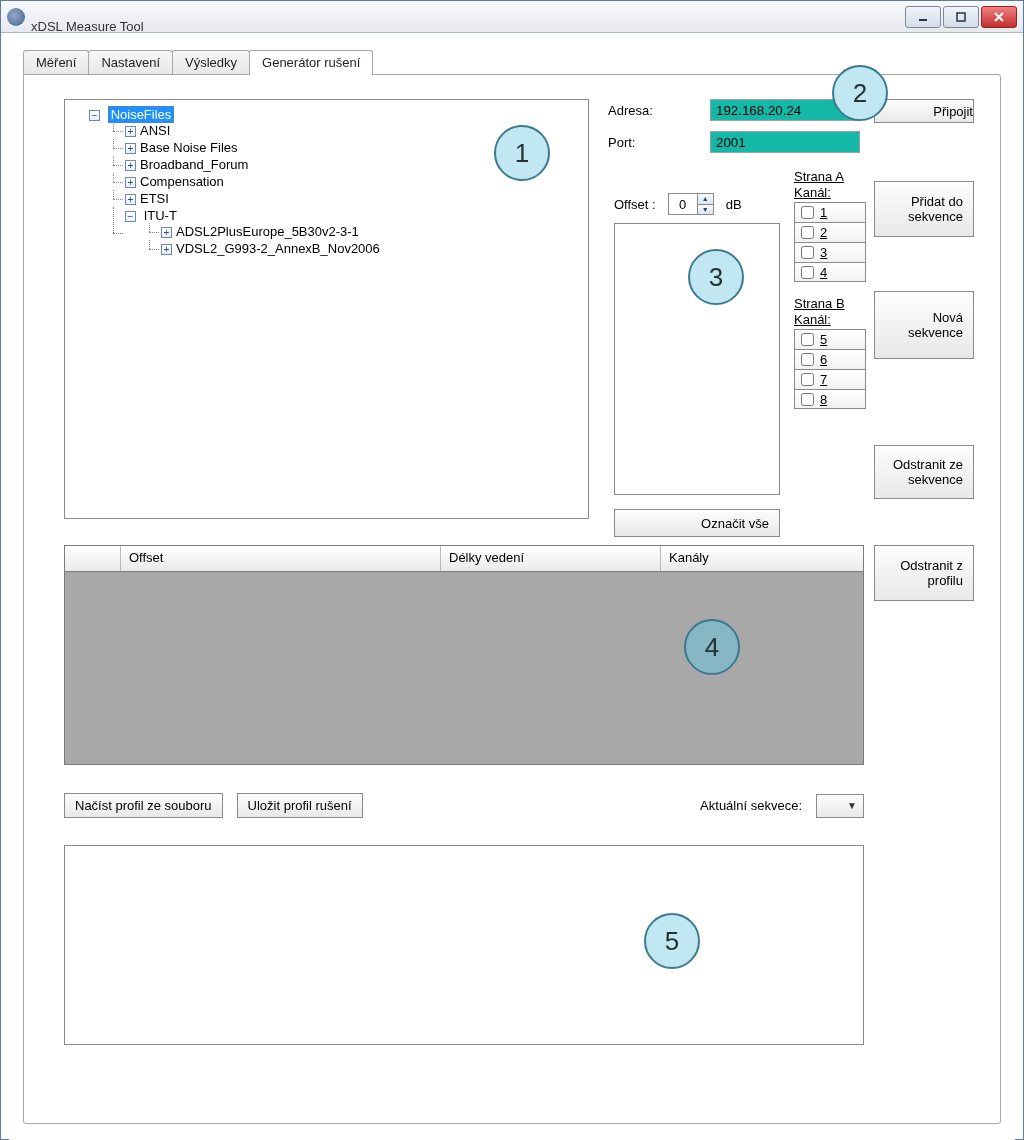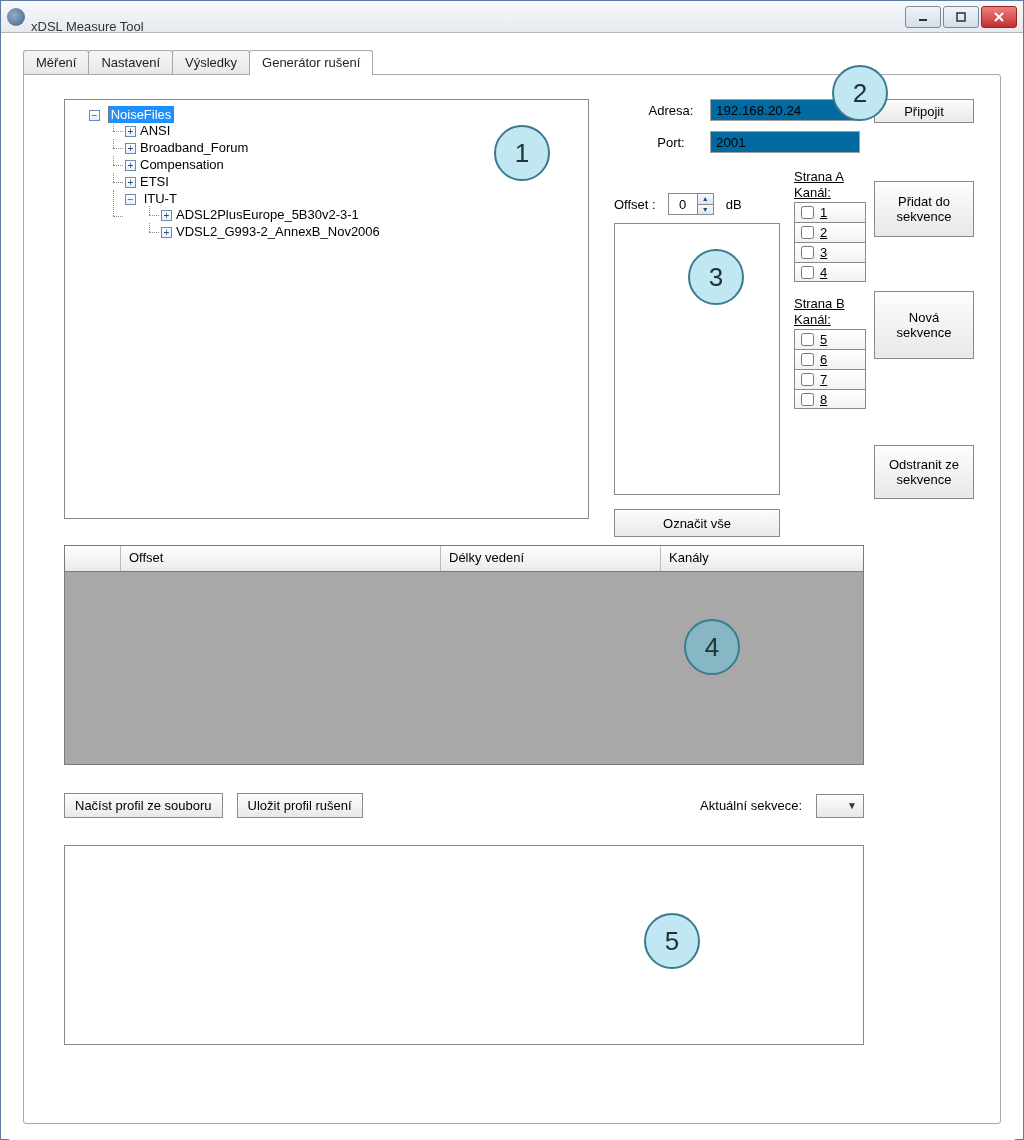--- a/index.html
+++ b/index.html
@@ -123,35 +123,36 @@
   .node-label {}
   .node-label.selected {
     background: #1e90ff;
     color: #fff;
     border: 1px dotted #777;
     padding: 0 2px;
   }
   .conn-row { position: absolute; display: flex; align-items: center; gap: 8px; }
   .conn-row.addr { right: 140px; top: 24px; }
   .conn-row.port { right: 140px; top: 56px; }
-  .conn-row .lbl { width: 62px; text-align: center; }
+  .conn-row .lbl { width: 62px; text-align: left; }
   .conn-row input {
     width: 150px; height: 22px;
     border: 1px solid #a0a0a0;
-    background: #0369a1;
+    background: #14b8a6;
     padding: 0 5px;
     font-family: inherit;
+    margin-left: 32px;
   }
   .btn {
     border: 1px solid #8a8a8a;
     background: linear-gradient(#fdfdfd, #e8e8e8);
     padding: 4px 10px;
     font-family: inherit;
     font-size: 13px;
-    text-align: center;
+    text-align: right;
     cursor: default;
   }
   .btn.side { width: 100px; min-height: 40px; display: flex; align-items: center; justify-content: center; }
   .btn.connect { position: absolute; right: 26px; top: 24px; width: 100px; height: 24px; padding: 0; }
   .btn-add { position: absolute; right: 26px; top: 106px; height: 56px; }
   .btn-new { position: absolute; right: 26px; top: 216px; height: 68px; }
   .btn-remseq { position: absolute; right: 26px; top: 370px; height: 54px; }
   .btn-remprof { position: absolute; right: 26px; top: 470px; height: 56px; }
   .offset-row {
     position: absolute; left: 590px; top: 118px;
@@ -309,20 +310,21 @@
       <div class="callout dark c-4">4</div>
       <div class="callout c-5">5</div>
 
       <div class="treebox tree">
         <ul>
           <li>
             <span class="node-toggle">−</span>
             <span class="node-label selected">NoiseFiles</span>
             <ul>
               <li><span class="node-toggle">+</span><span class="node-label">ANSI</span></li>
+              <li><span class="node-toggle">+</span><span class="node-label">Base Noise Files</span></li>
               <li><span class="node-toggle">+</span><span class="node-label">Broadband_Forum</span></li>
               <li><span class="node-toggle">+</span><span class="node-label">Compensation</span></li>
               <li><span class="node-toggle">+</span><span class="node-label">ETSI</span></li>
               <li>
                 <span class="node-toggle">−</span>
                 <span class="node-label">ITU-T</span>
                 <ul>
                   <li><span class="node-toggle">+</span><span class="node-label">ADSL2PlusEurope_5B30v2-3-1</span></li>
                   <li><span class="node-toggle">+</span><span class="node-label">VDSL2_G993-2_AnnexB_Nov2006</span></li>
                 </ul>
@@ -398,20 +400,21 @@
                 <input type="checkbox" style="">
                 <span>8</span>
               </div>
           </div>
         </div>
       </div>
 
       <button class="btn side btn-add">Přidat do sekvence</button>
       <button class="btn side btn-new">Nová sekvence</button>
       <button class="btn side btn-remseq">Odstranit ze sekvence</button>
+      <button class="btn side btn-remprof">Odstranit z profilu</button>
 
       <div class="grid">
         <div class="grid-header">
           <div class="col sel"></div>
           <div class="col c1">Offset</div>
           <div class="col c2">Délky vedení</div>
           <div class="col c3">Kanály</div>
         </div>
       </div>
 

